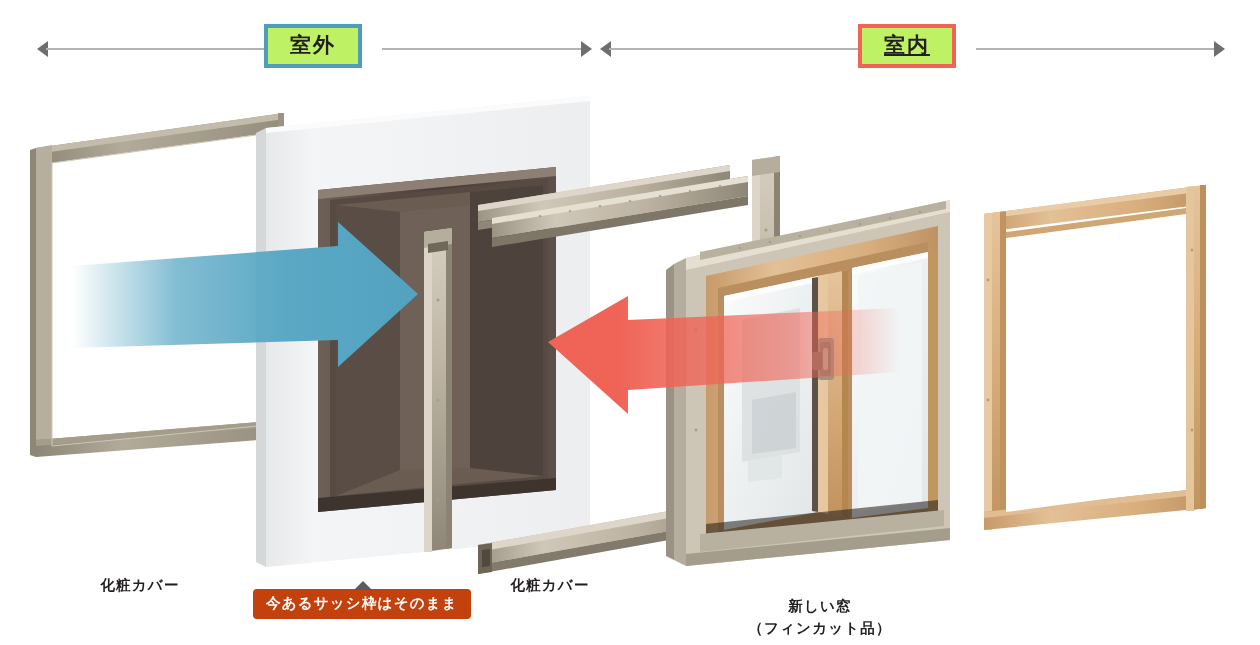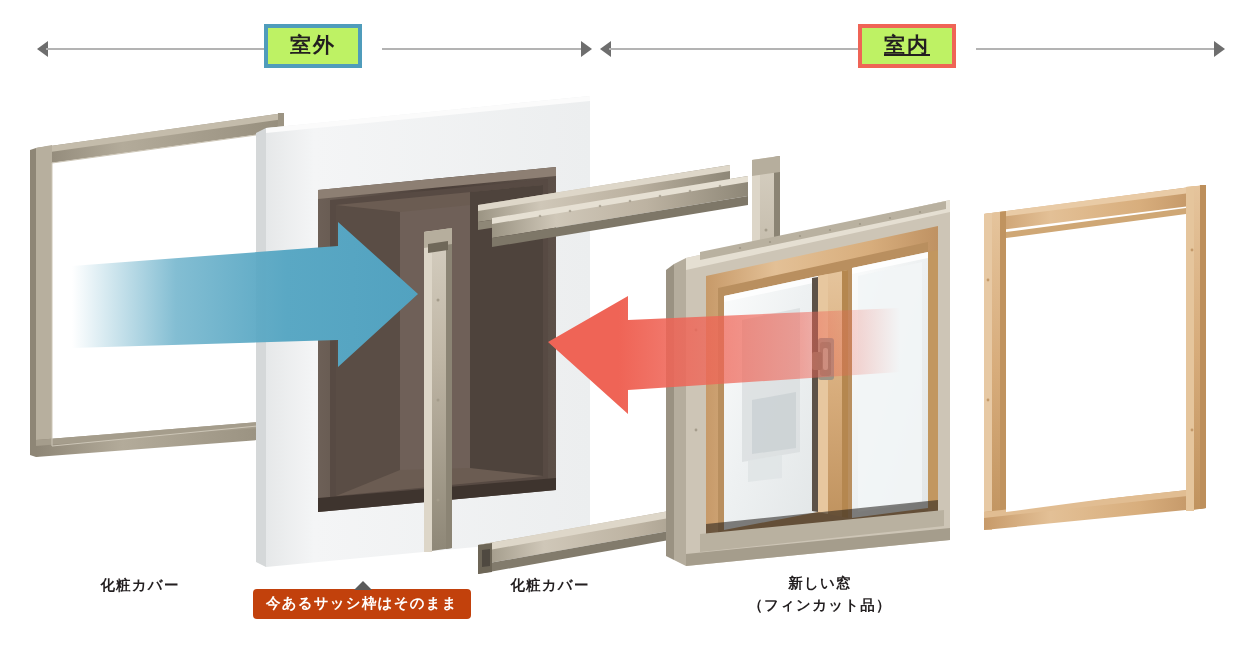--- a/index.html
+++ b/index.html
@@ -328,17 +328,17 @@
   </div>
   <div class="zone-line" style="left:976px;width:238px;"></div>
   <div class="zone-head right" style="left:1214px;"></div>
 
   <div class="caption" style="left:55px;top:574px;width:170px;">化粧カバー</div>
 
   <div class="callout" style="left:253px;top:589px;">今あるサッシ枠はそのまま</div>
 
   <div class="caption" style="left:465px;top:574px;width:170px;">化粧カバー</div>
 
-  <div class="caption" style="left:730px;top:572px;width:180px;">新しい窓
+  <div class="caption" style="left:730px;top:595px;width:180px;">新しい窓
 （フィンカット品）</div>
 
 
 </div>
 
 </body></html>

